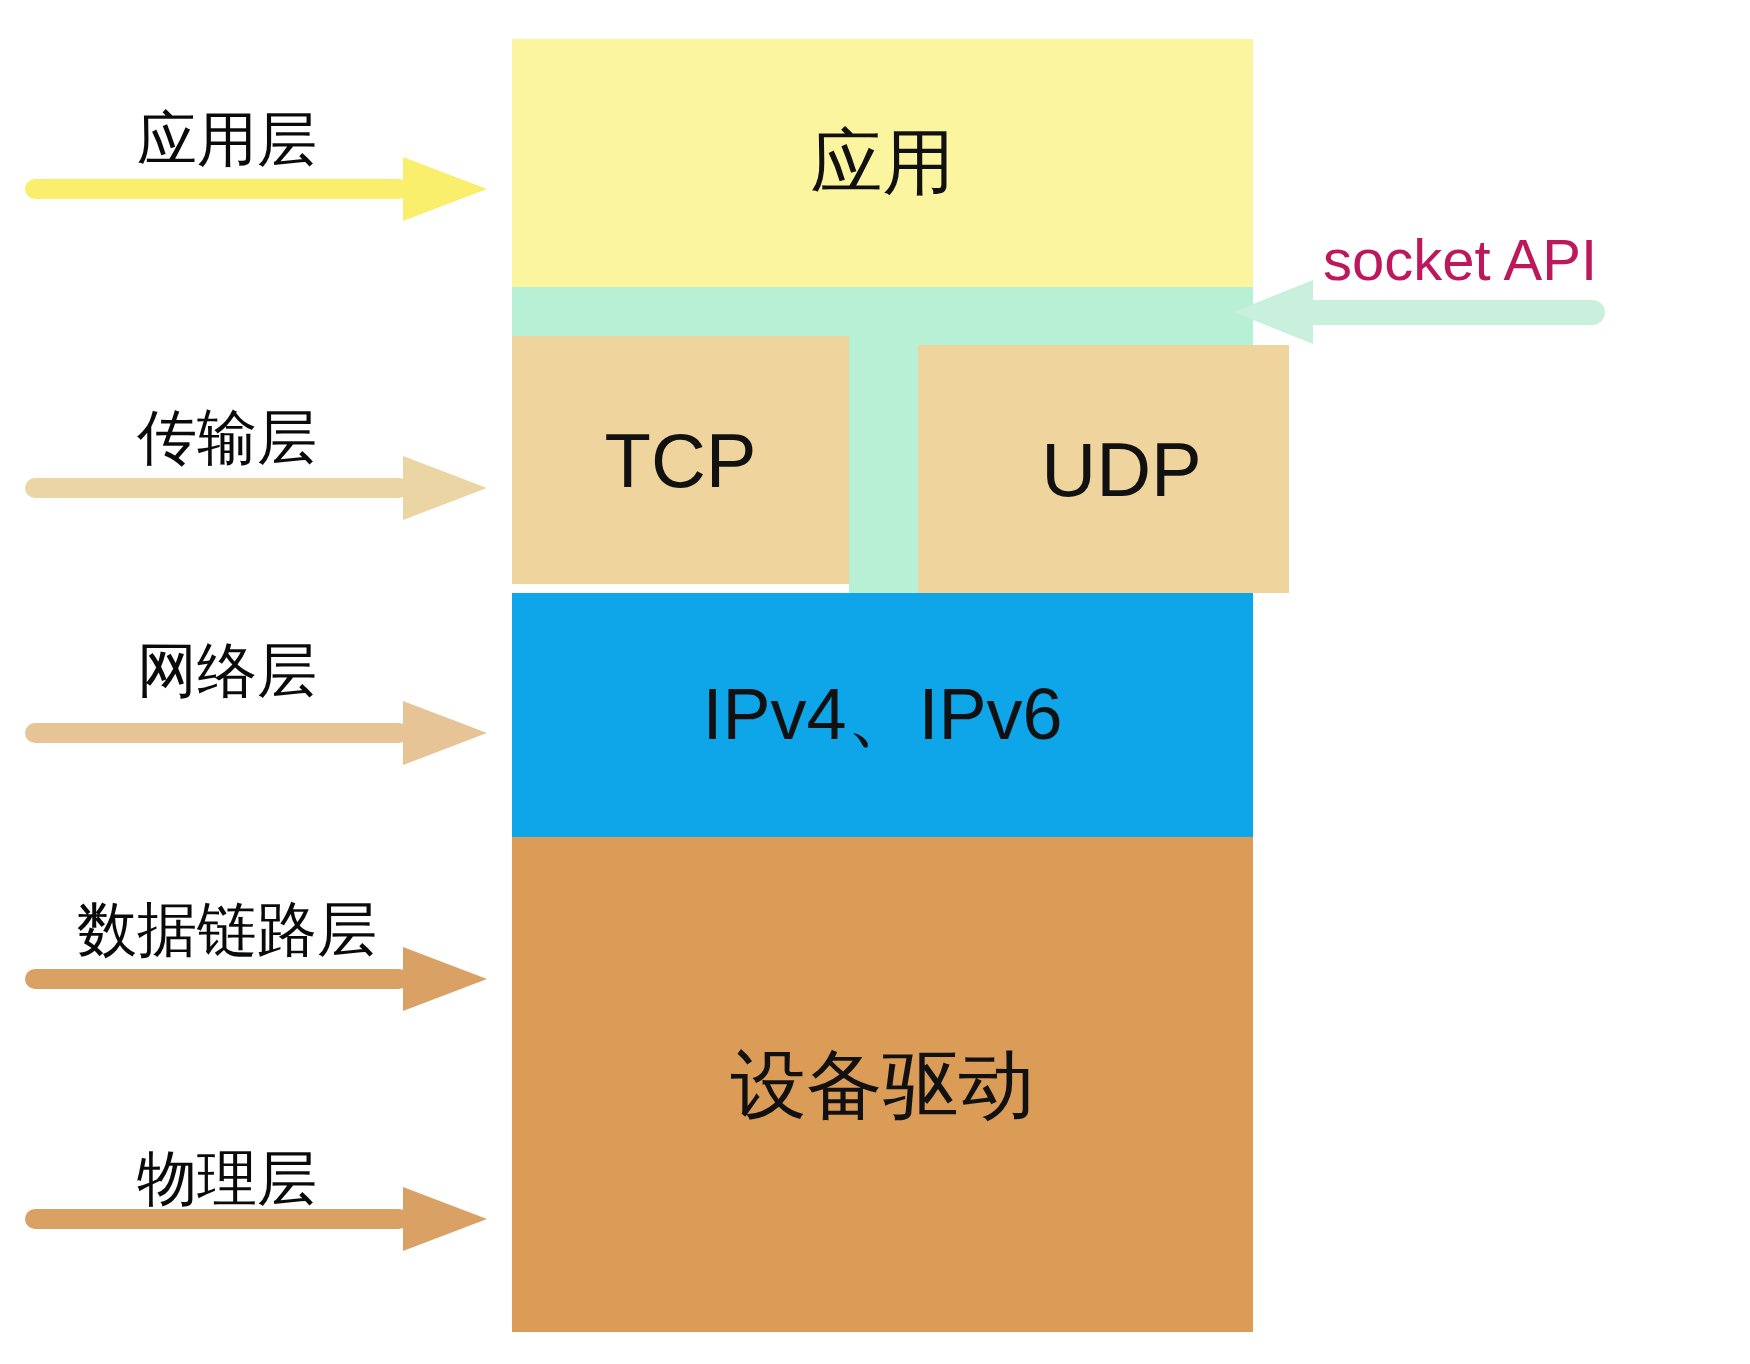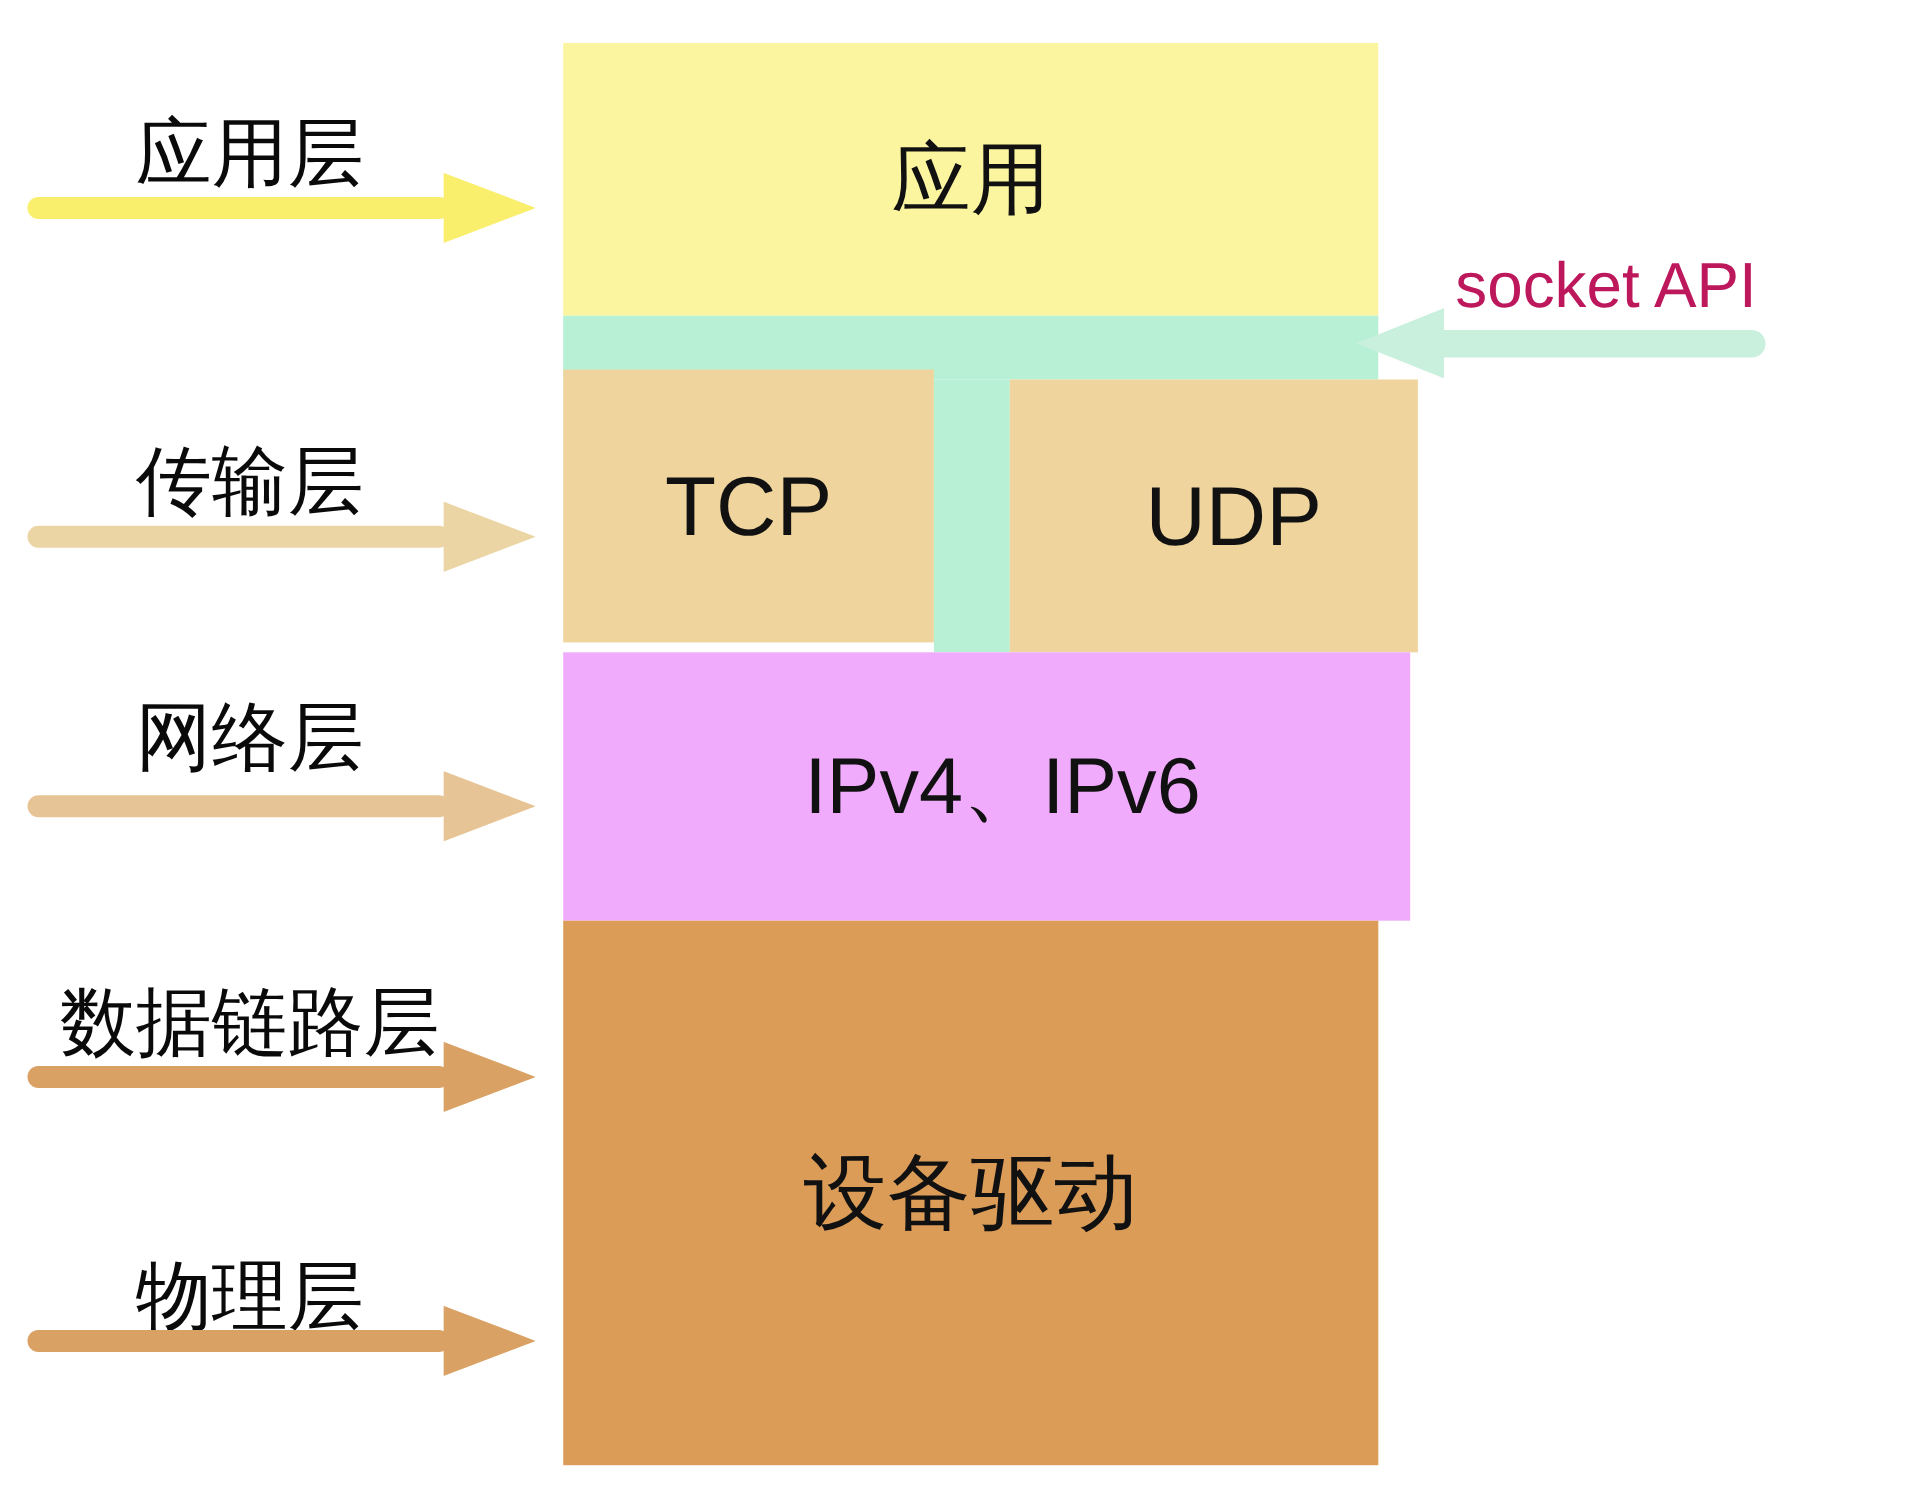--- a/index.html
+++ b/index.html
@@ -9,21 +9,21 @@
     background:#ffffff;
     font-family:"Liberation Sans", sans-serif;
     color:#111;
     overflow:hidden;
   }
   
   .layer-label{
     position:absolute;
     left:0;width:454px;
     text-align:center;
-    font-size:69px;
+    font-size:60px;
     font-weight:500;
     line-height:70px;
     white-space:nowrap;
     color:#0a0a0a;
   }
   
   .arrow-right{position:absolute;left:25px;width:462px;height:64px;}
   .arrow-right .shaft{
     position:absolute;left:0;top:22px;width:384px;height:20px;
     border-radius:10px;
@@ -106,21 +106,21 @@
   <div class="stack-box box-tcp" style="background: rgb(239, 213, 157);">
     <span>TCP</span>
   </div>
 
   <div class="stack-box gap-socket" style="background: rgb(184, 240, 214);"></div>
 
   <div class="stack-box box-udp" style="background: rgb(239, 213, 157);">
     <span>UDP</span>
   </div>
 
-  <div class="stack-box box-network" style="background: #f0abfc; padding-left: 29px;">
+  <div class="stack-box box-network" style="background: #0ea5e9;">
     <span>IPv4、IPv6</span>
   </div>
 
   <div class="stack-box box-device" style="background: rgb(219, 156, 88);">
     <div>设备驱动</div>
   </div>
 
   <div class="socket-label">socket API</div>
   <div class="arrow-left">
     <div class="head" style="background: rgb(201, 240, 220);"></div>

